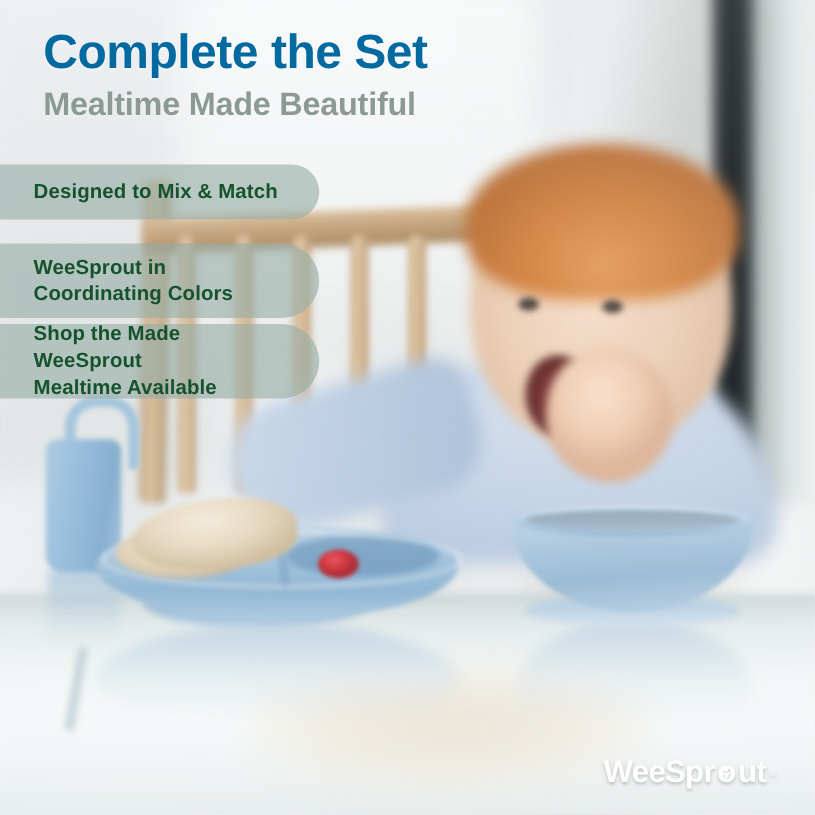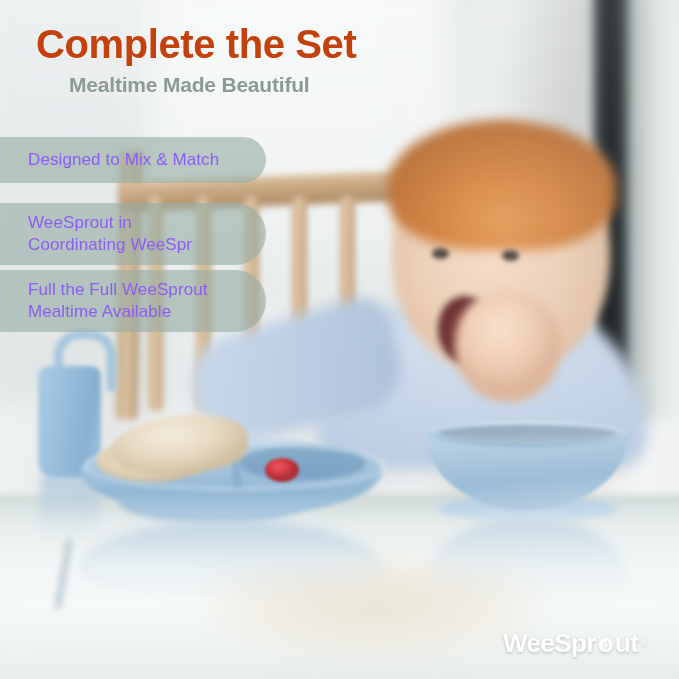--- a/index.html
+++ b/index.html
@@ -231,41 +231,40 @@
   .grade{
     position:absolute;inset:0;
     background:radial-gradient(120% 90% at 50% 45%,rgba(255,255,255,0) 0%,rgba(240,244,246,.22) 70%,rgba(228,234,238,.4) 100%);
     pointer-events:none;
   }
 
   
   .headline{
     position:absolute;left:36px;top:24px;
     font-size:40px;font-weight:bold;letter-spacing:-.4px;
-    color:#c2410c;line-height:1;
+    color:#0369a1;line-height:1;
     text-shadow:0 1px 2px rgba(255,255,255,.5);
   }
   .subhead{
     position:absolute;left:36px;top:74px;
-    font-size:21px;font-weight:bold;letter-spacing:-.2px;
+    font-size:27px;font-weight:bold;letter-spacing:-.2px;
     color:#8b9a94;line-height:1;
     text-shadow:0 1px 2px rgba(255,255,255,.5);
-    margin-left:33px;
   }
 
   .pills{position:absolute;left:0;top:137px;width:300px;}
   .pill{
     position:relative;
     background:rgba(150,173,164,.62);
     border-radius:0 36px 36px 0;
-    color:#8b5cf6;
+    color:#14532d;
     display:flex;align-items:center;
     padding:0 34px 0 28px;
     box-sizing:border-box;
-    font-size:17px;font-weight:400;line-height:1.32;
+    font-size:17px;font-weight:700;line-height:1.32;
     letter-spacing:.1px;
   }
   .pill-1{width:266px;height:46px;}
   .pill-2{width:266px;height:62px;margin-top:20px;}
   .pill-3{width:266px;height:62px;margin-top:5px;}
   .pill span{display:block;}
 
   
   .logo{
     position:absolute;left:503px;top:628px;
@@ -345,27 +344,27 @@
 
     <div class="pill pill-1">
       <div>
         <span>Designed to Mix &amp; Match</span>
       </div>
     </div>
 
     <div class="pill pill-2">
       <div>
         <span>WeeSprout in</span>
-        <span>Coordinating WeeSpr</span>
+        <span>Coordinating Colors</span>
       </div>
     </div>
 
     <div class="pill pill-3">
       <div>
-        <span>Full the Full WeeSprout</span>
+        <span>Shop the Made WeeSprout</span>
         <span>Mealtime Available</span>
       </div>
     </div>
   </div>
 
   <div class="logo">
     <span>WeeSpr</span>
       <span class="o-wrap"><span>o</span><svg class="sprout" viewBox="0 0 24 24">
           <g fill="#ffffff">
             <path d="M12 22v-7"></path>

